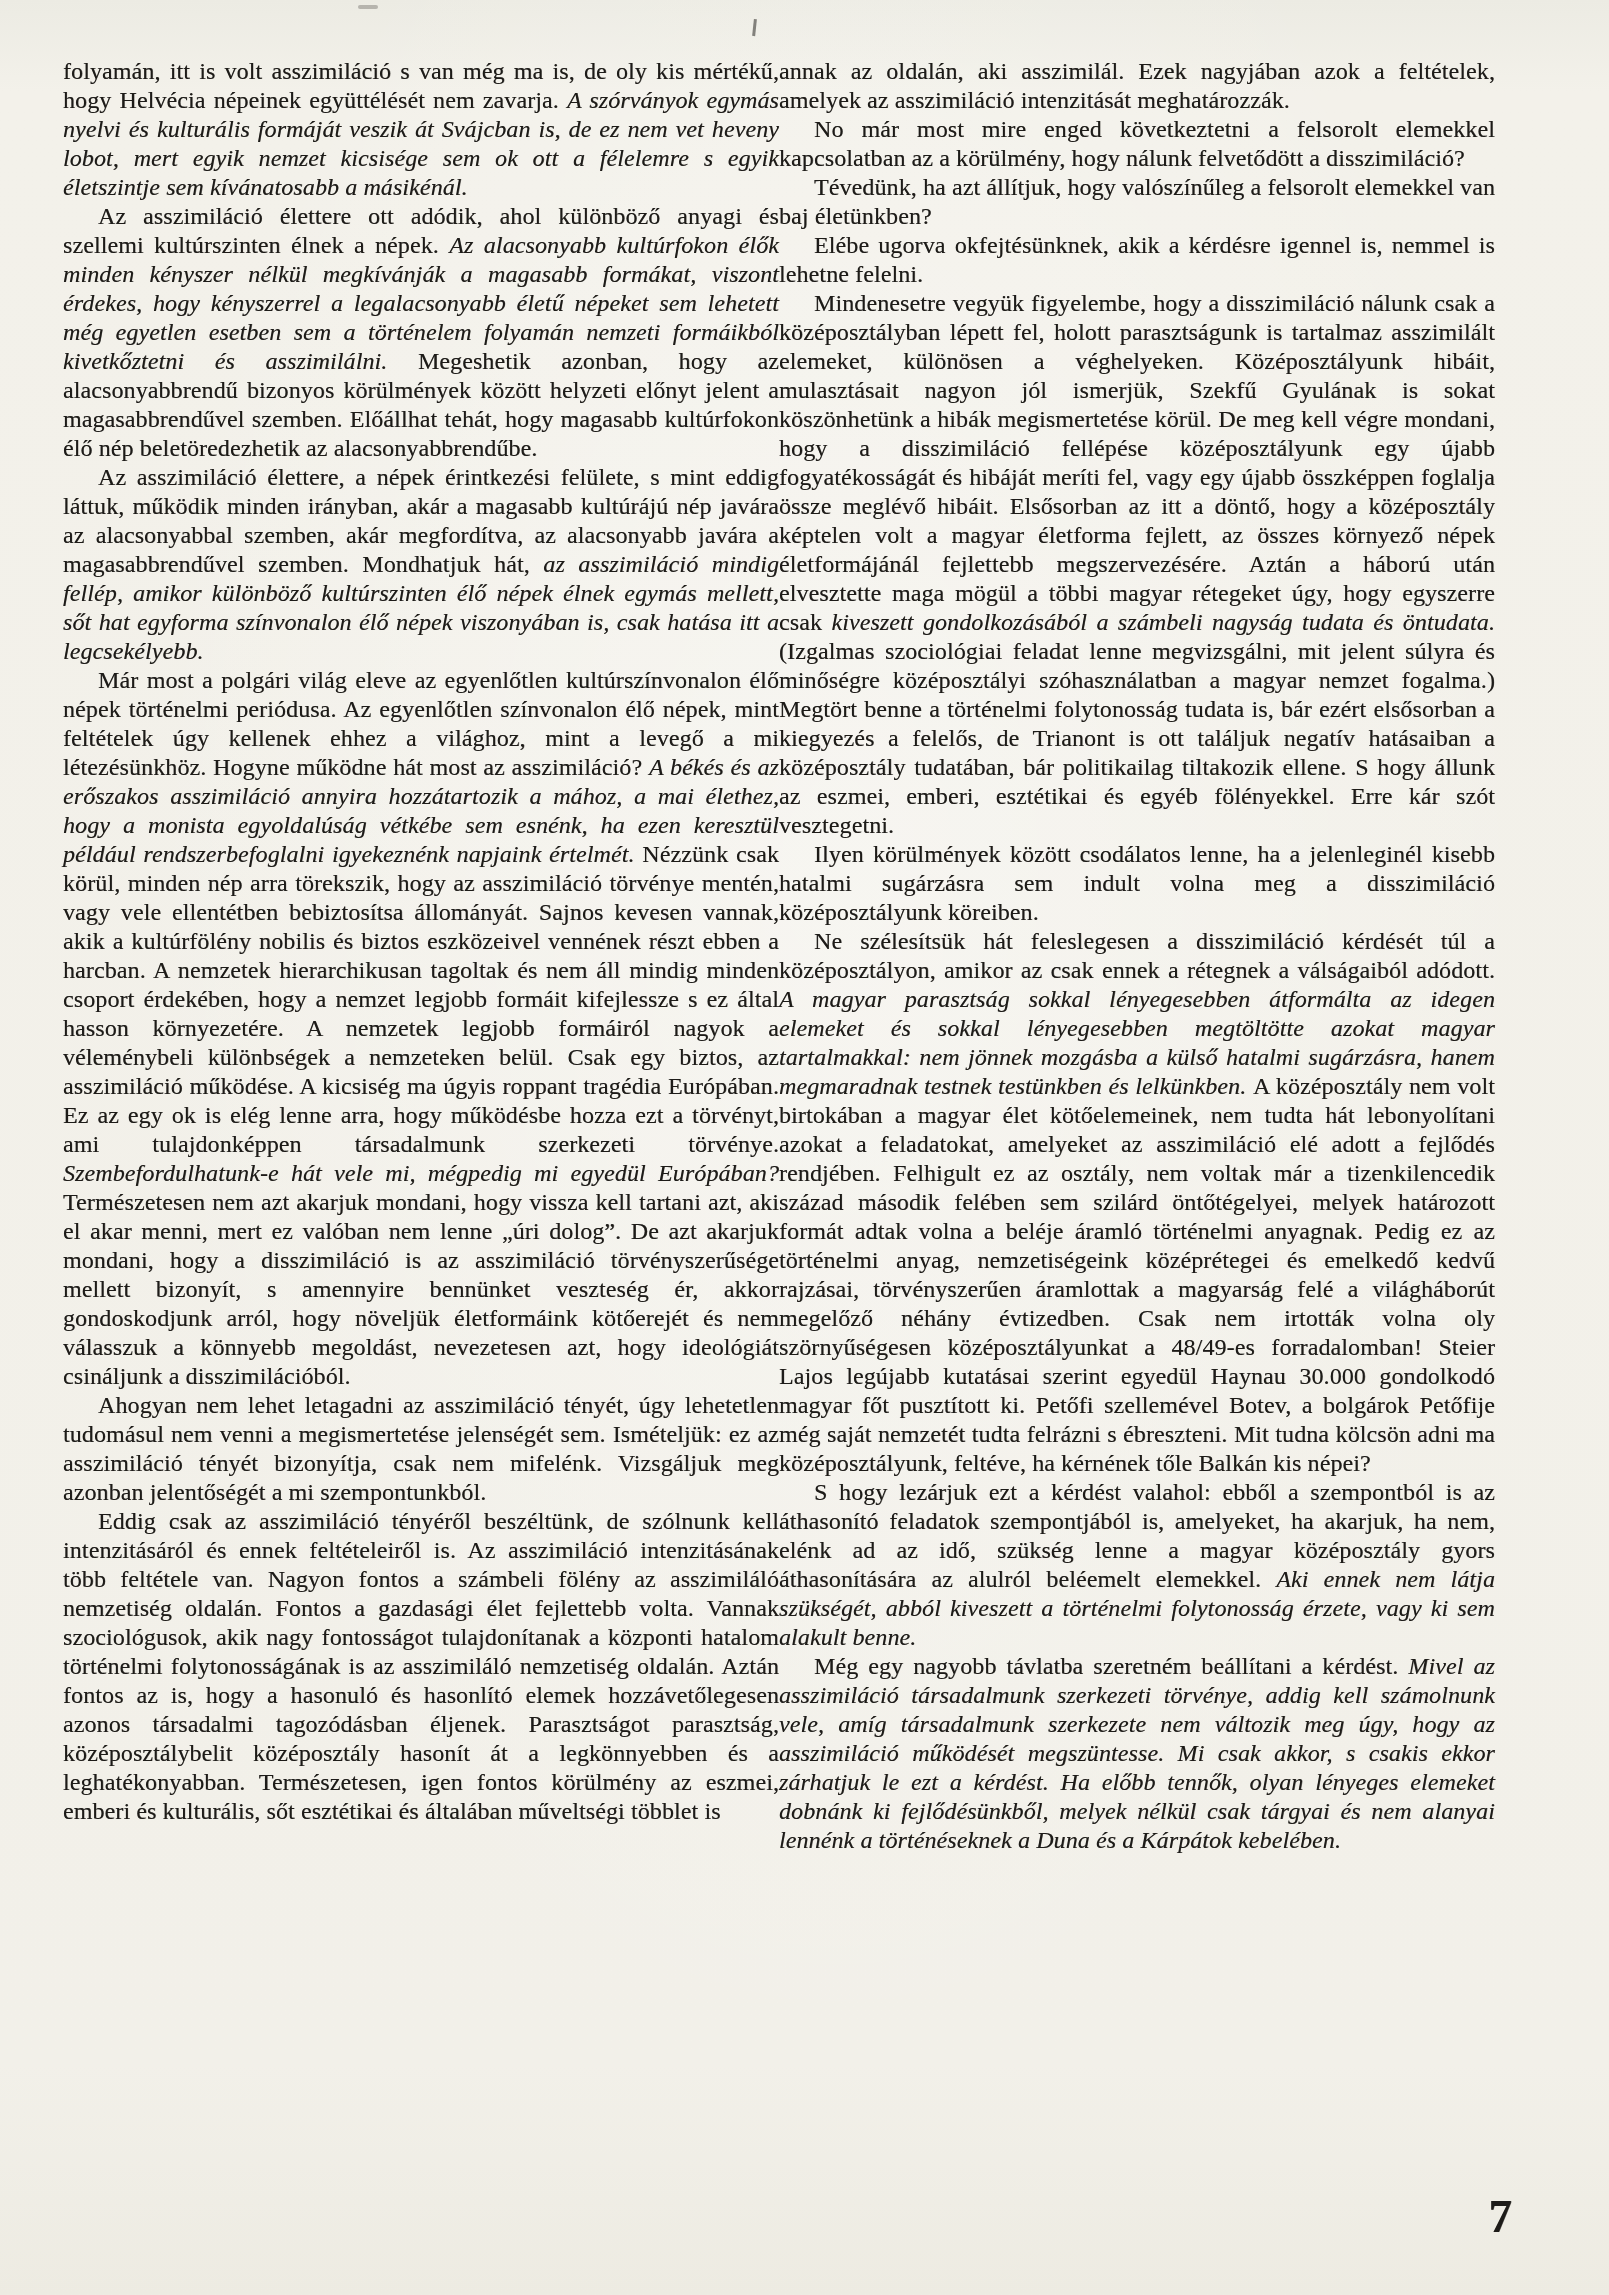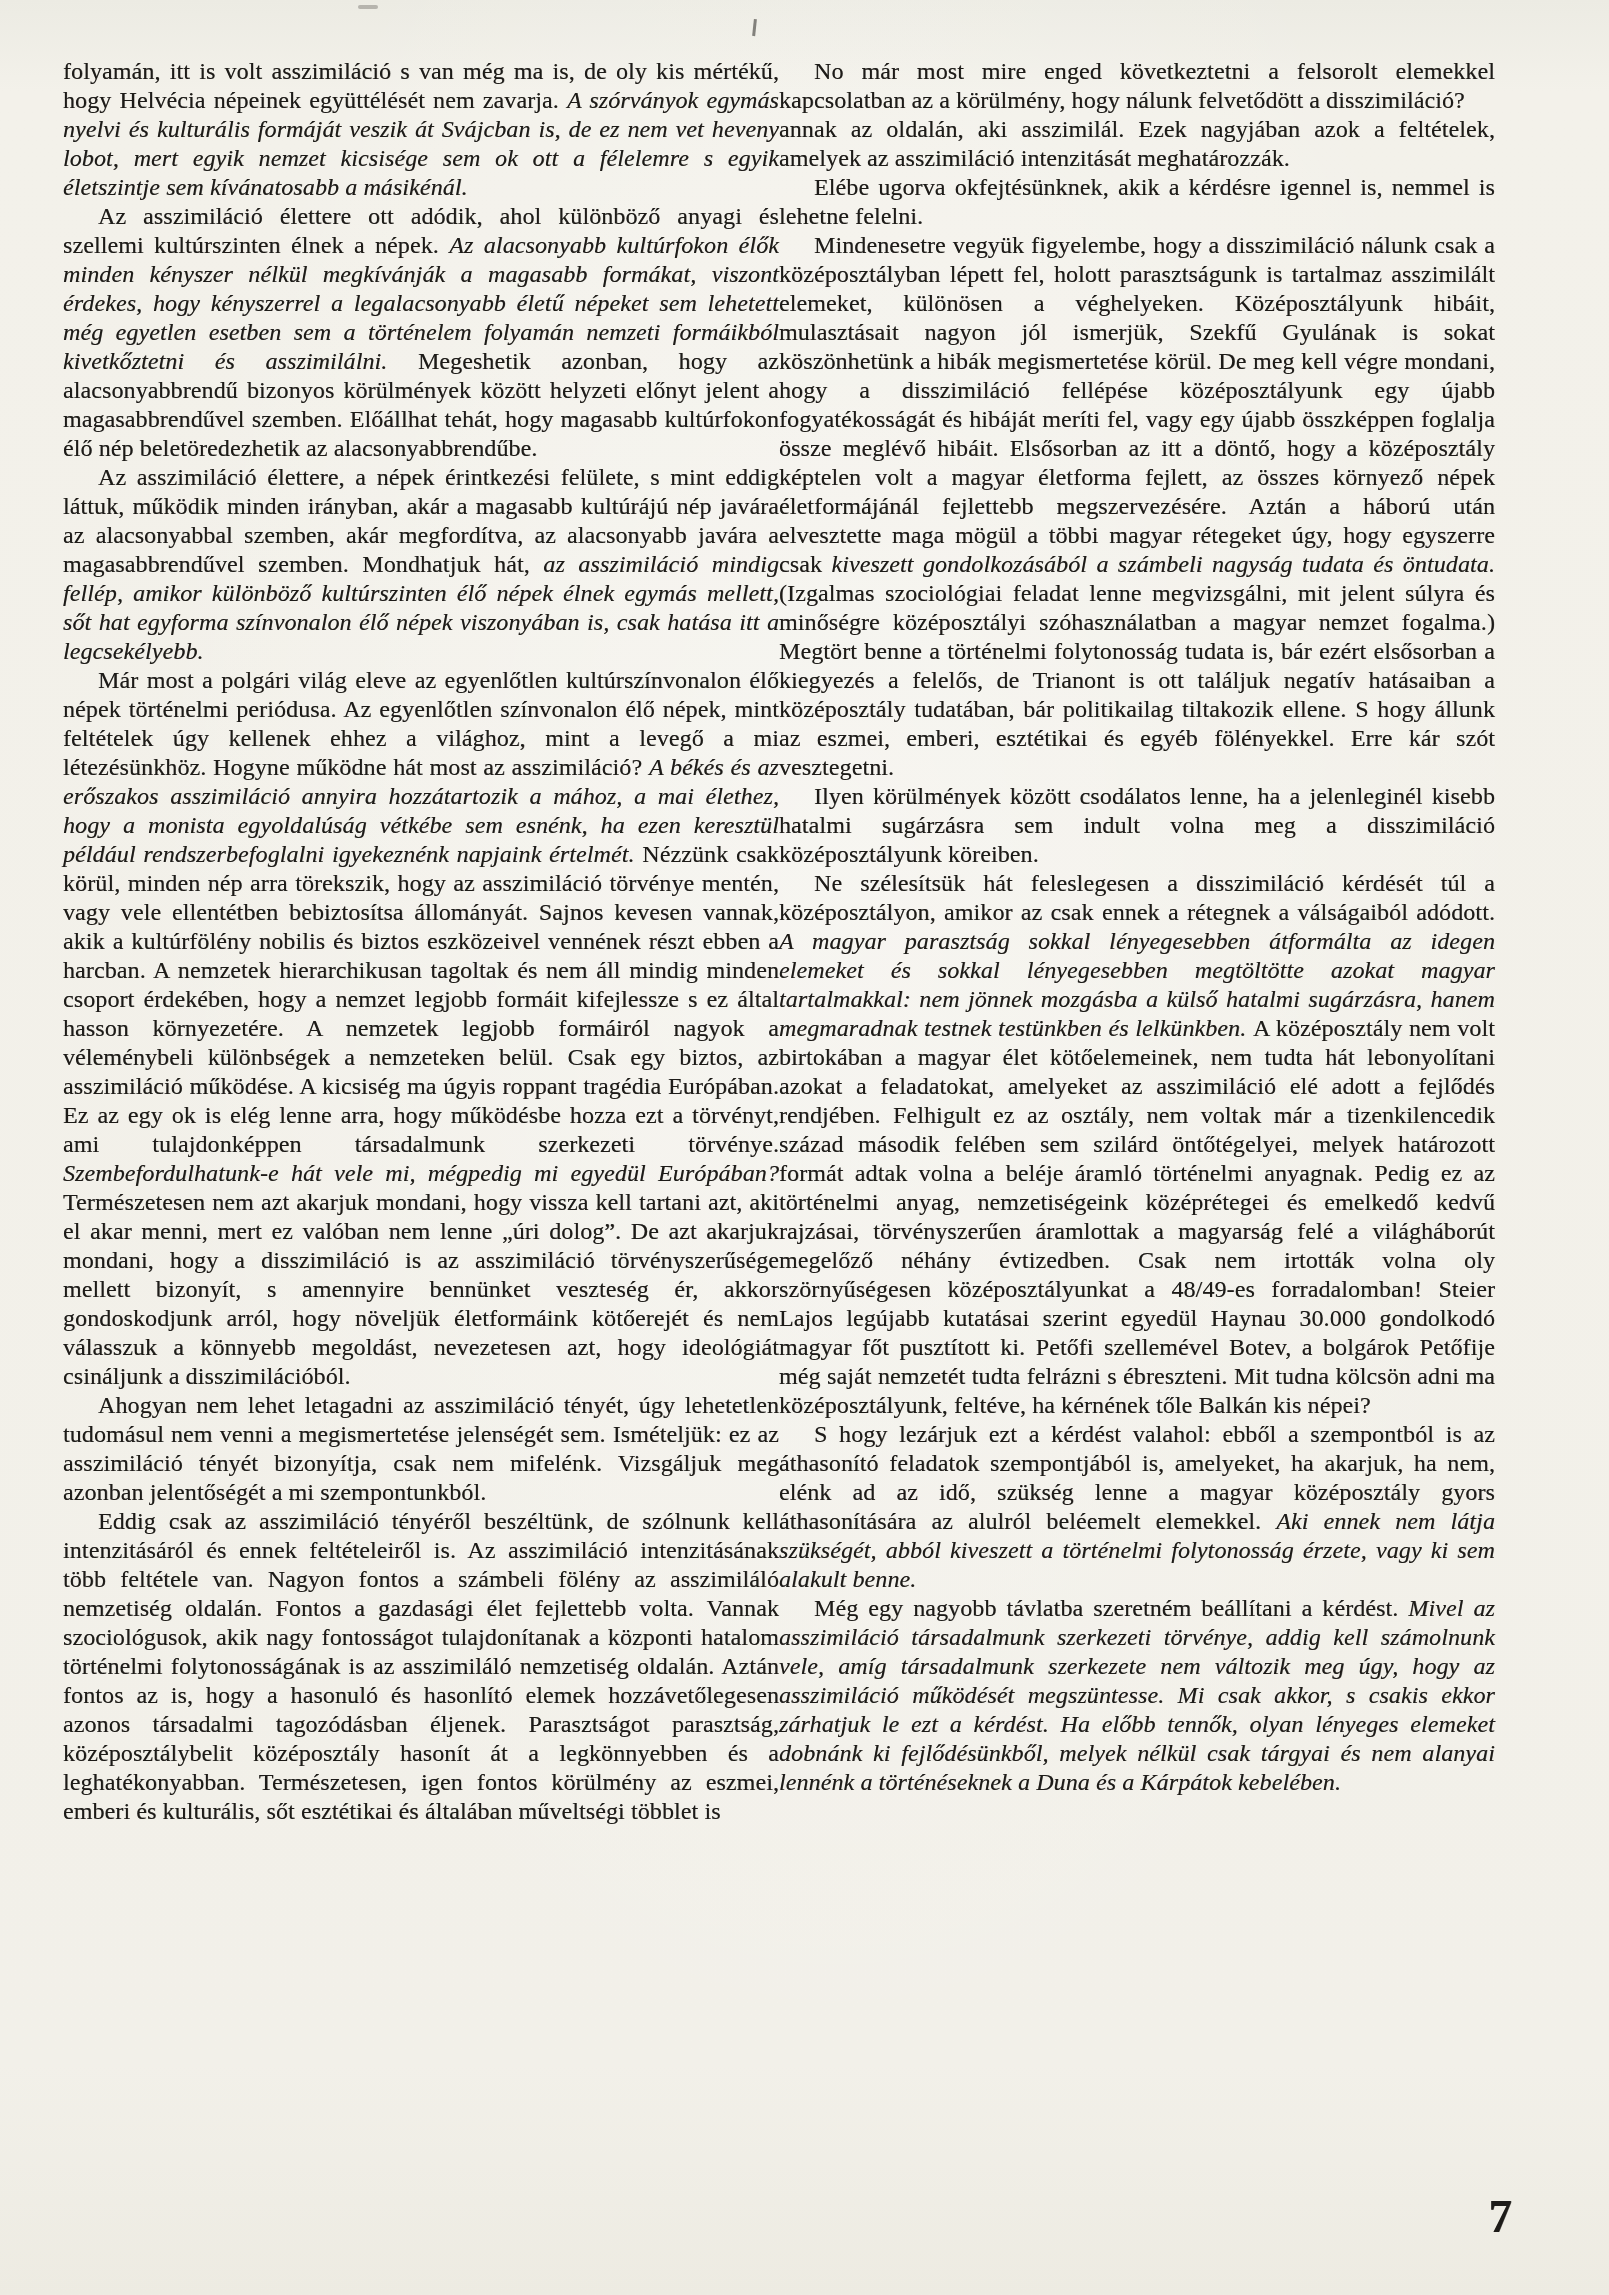--- a/index.html
+++ b/index.html
@@ -60,22 +60,23 @@
   <div class="columns">
     <div class="col">
         <p class="para"><span>folyamán, itt is volt asszimiláció s van még ma is, de oly kis mértékű, hogy Helvécia népeinek együttélését nem zavarja. </span><span class="em">A szórványok egymás nyelvi és kulturális formáját veszik át Svájcban is, de ez nem vet heveny lobot, mert egyik nemzet kicsisége sem ok ott a félelemre s egyik életszintje sem kívánatosabb a másikénál.</span></p>
         <p class="para indent"><span>Az asszimiláció élettere ott adódik, ahol különböző anyagi és szellemi kultúrszinten élnek a népek. </span><span class="em">Az alacsonyabb kultúrfokon élők minden kényszer nélkül megkívánják a magasabb formákat, viszont érdekes, hogy kényszerrel a legalacsonyabb életű népeket sem lehetett még egyetlen esetben sem a történelem folyamán nemzeti formáikból kivetkőztetni és asszimilálni. </span><span>Megeshetik azonban, hogy az alacsonyabbrendű bizonyos körülmények között helyzeti előnyt jelent a magasabbrendűvel szemben. Előállhat tehát, hogy magasabb kultúrfokon élő nép beletöredezhetik az alacsonyabbrendűbe.</span></p>
         <p class="para indent"><span>Az asszimiláció élettere, a népek érintkezési felülete, s mint eddig láttuk, működik minden irányban, akár a magasabb kultúrájú nép javára az alacsonyabbal szemben, akár megfordítva, az alacsonyabb javára a magasabbrendűvel szemben. Mondhatjuk hát, </span><span class="em">az asszimiláció mindig fellép, amikor különböző kultúrszinten élő népek élnek egymás mellett, sőt hat egyforma színvonalon élő népek viszonyában is, csak hatása itt a legcsekélyebb.</span></p>
         <p class="para indent"><span>Már most a polgári világ eleve az egyenlőtlen kultúrszínvonalon élő népek történelmi periódusa. Az egyenlőtlen színvonalon élő népek, mint feltételek úgy kellenek ehhez a világhoz, mint a levegő a mi létezésünkhöz. Hogyne működne hát most az asszimiláció? </span><span class="em">A békés és az erőszakos asszimiláció annyira hozzátartozik a mához, a mai élethez, hogy a monista egyoldalúság vétkébe sem esnénk, ha ezen keresztül például rendszerbefoglalni igyekeznénk napjaink értelmét. </span><span>Nézzünk csak körül, minden nép arra törekszik, hogy az asszimiláció törvénye mentén, vagy vele ellentétben bebiztosítsa állományát. Sajnos kevesen vannak, akik a kultúrfölény nobilis és biztos eszközeivel vennének részt ebben a harcban. A nemzetek hierarchikusan tagoltak és nem áll mindig minden csoport érdekében, hogy a nemzet legjobb formáit kifejlessze s ez által hasson környezetére. A nemzetek legjobb formáiról nagyok a véleménybeli különbségek a nemzeteken belül. Csak egy biztos, az asszimiláció működése. A kicsiség ma úgyis roppant tragédia Európában. Ez az egy ok is elég lenne arra, hogy működésbe hozza ezt a törvényt, ami tulajdonképpen társadalmunk szerkezeti törvénye. </span><span class="em">Szembefordulhatunk-e hát vele mi, mégpedig mi egyedül Európában? </span><span>Természetesen nem azt akarjuk mondani, hogy vissza kell tartani azt, aki el akar menni, mert ez valóban nem lenne „úri dolog”. De azt akarjuk mondani, hogy a disszimiláció is az asszimiláció törvényszerűsége mellett bizonyít, s amennyire bennünket veszteség ér, akkor gondoskodjunk arról, hogy növeljük életformáink kötőerejét és nem válasszuk a könnyebb megoldást, nevezetesen azt, hogy ideológiát csináljunk a disszimilációból.</span></p>
         <p class="para indent"><span>Ahogyan nem lehet letagadni az asszimiláció tényét, úgy lehetetlen tudomásul nem venni a megismertetése jelenségét sem. Ismételjük: ez az asszimiláció tényét bizonyítja, csak nem mifelénk. Vizsgáljuk meg azonban jelentőségét a mi szempontunkból.</span></p>
         <p class="para indent"><span>Eddig csak az asszimiláció tényéről beszéltünk, de szólnunk kell intenzitásáról és ennek feltételeiről is. Az asszimiláció intenzitásának több feltétele van. Nagyon fontos a számbeli fölény az asszimiláló nemzetiség oldalán. Fontos a gazdasági élet fejlettebb volta. Vannak szociológusok, akik nagy fontosságot tulajdonítanak a központi hatalom történelmi folytonosságának is az asszimiláló nemzetiség oldalán. Aztán fontos az is, hogy a hasonuló és hasonlító elemek hozzávetőlegesen azonos társadalmi tagozódásban éljenek. Parasztságot parasztság, középosztálybelit középosztály hasonít át a legkönnyebben és a leghatékonyabban. Természetesen, igen fontos körülmény az eszmei, emberi és kulturális, sőt esztétikai és általában műveltségi többlet is</span></p>
       </div>
     <div class="col">
+        <p class="para"><span>annak az oldalán, aki asszimilál. Ezek nagyjában azok a feltételek, amelyek az asszimiláció intenzitását meghatározzák.</span></p>
         <p class="para indent"><span>No már most mire enged következtetni a felsorolt elemekkel kapcsolatban az a körülmény, hogy nálunk felvetődött a disszimiláció?</span></p>
-        <p class="para"><span>annak az oldalán, aki asszimilál. Ezek nagyjában azok a feltételek, amelyek az asszimiláció intenzitását meghatározzák.</span></p>
+        <p class="para indent"><span>Tévedünk, ha azt állítjuk, hogy valószínűleg a felsorolt elemekkel van baj életünkben?</span></p>
         <p class="para indent"><span>Elébe ugorva okfejtésünknek, akik a kérdésre igennel is, nemmel is lehetne felelni.</span></p>
         <p class="para indent"><span>Mindenesetre vegyük figyelembe, hogy a disszimiláció nálunk csak a középosztályban lépett fel, holott parasztságunk is tartalmaz asszimilált elemeket, különösen a véghelyeken. Középosztályunk hibáit, mulasztásait nagyon jól ismerjük, Szekfű Gyulának is sokat köszönhetünk a hibák megismertetése körül. De meg kell végre mondani, hogy a disszimiláció fellépése középosztályunk egy újabb fogyatékosságát és hibáját meríti fel, vagy egy újabb összképpen foglalja össze meglévő hibáit. Elsősorban az itt a döntő, hogy a középosztály képtelen volt a magyar életforma fejlett, az összes környező népek életformájánál fejlettebb megszervezésére. Aztán a háború után elvesztette maga mögül a többi magyar rétegeket úgy, hogy egyszerre csak </span><span class="em">kiveszett gondolkozásából a számbeli nagyság tudata és öntudata. </span><span>(Izgalmas szociológiai feladat lenne megvizsgálni, mit jelent súlyra és minőségre középosztályi szóhasználatban a magyar nemzet fogalma.) Megtört benne a történelmi folytonosság tudata is, bár ezért elsősorban a kiegyezés a felelős, de Trianont is ott találjuk negatív hatásaiban a középosztály tudatában, bár politikailag tiltakozik ellene. S hogy állunk az eszmei, emberi, esztétikai és egyéb fölényekkel. Erre kár szót vesztegetni.</span></p>
         <p class="para indent"><span>Ilyen körülmények között csodálatos lenne, ha a jelenleginél kisebb hatalmi sugárzásra sem indult volna meg a disszimiláció középosztályunk köreiben.</span></p>
         <p class="para indent"><span>Ne szélesítsük hát feleslegesen a disszimiláció kérdését túl a középosztályon, amikor az csak ennek a rétegnek a válságaiból adódott. </span><span class="em">A magyar parasztság sokkal lényegesebben átformálta az idegen elemeket és sokkal lényegesebben megtöltötte azokat magyar tartalmakkal: nem jönnek mozgásba a külső hatalmi sugárzásra, hanem megmaradnak testnek testünkben és lelkünkben. </span><span>A középosztály nem volt birtokában a magyar élet kötőelemeinek, nem tudta hát lebonyolítani azokat a feladatokat, amelyeket az asszimiláció elé adott a fejlődés rendjében. Felhigult ez az osztály, nem voltak már a tizenkilencedik század második felében sem szilárd öntőtégelyei, melyek határozott formát adtak volna a beléje áramló történelmi anyagnak. Pedig ez az történelmi anyag, nemzetiségeink középrétegei és emelkedő kedvű rajzásai, törvényszerűen áramlottak a magyarság felé a világháborút megelőző néhány évtizedben. Csak nem irtották volna oly szörnyűségesen középosztályunkat a 48/49-es forradalomban! Steier Lajos legújabb kutatásai szerint egyedül Haynau 30.000 gondolkodó magyar főt pusztított ki. Petőfi szellemével Botev, a bolgárok Petőfije még saját nemzetét tudta felrázni s ébreszteni. Mit tudna kölcsön adni ma középosztályunk, feltéve, ha kérnének tőle Balkán kis népei?</span></p>
         <p class="para indent"><span>S hogy lezárjuk ezt a kérdést valahol: ebből a szempontból is az áthasonító feladatok szempontjából is, amelyeket, ha akarjuk, ha nem, elénk ad az idő, szükség lenne a magyar középosztály gyors áthasonítására az alulról beléemelt elemekkel. </span><span class="em">Aki ennek nem látja szükségét, abból kiveszett a történelmi folytonosság érzete, vagy ki sem alakult benne.</span></p>
         <p class="para indent"><span>Még egy nagyobb távlatba szeretném beállítani a kérdést. </span><span class="em">Mivel az asszimiláció társadalmunk szerkezeti törvénye, addig kell számolnunk vele, amíg társadalmunk szerkezete nem változik meg úgy, hogy az asszimiláció működését megszüntesse. Mi csak akkor, s csakis ekkor zárhatjuk le ezt a kérdést. Ha előbb tennők, olyan lényeges elemeket dobnánk ki fejlődésünkből, melyek nélkül csak tárgyai és nem alanyai lennénk a történéseknek a Duna és a Kárpátok kebelében.</span></p>
       </div>
   </div>
 
   <div class="page-number">7</div>

